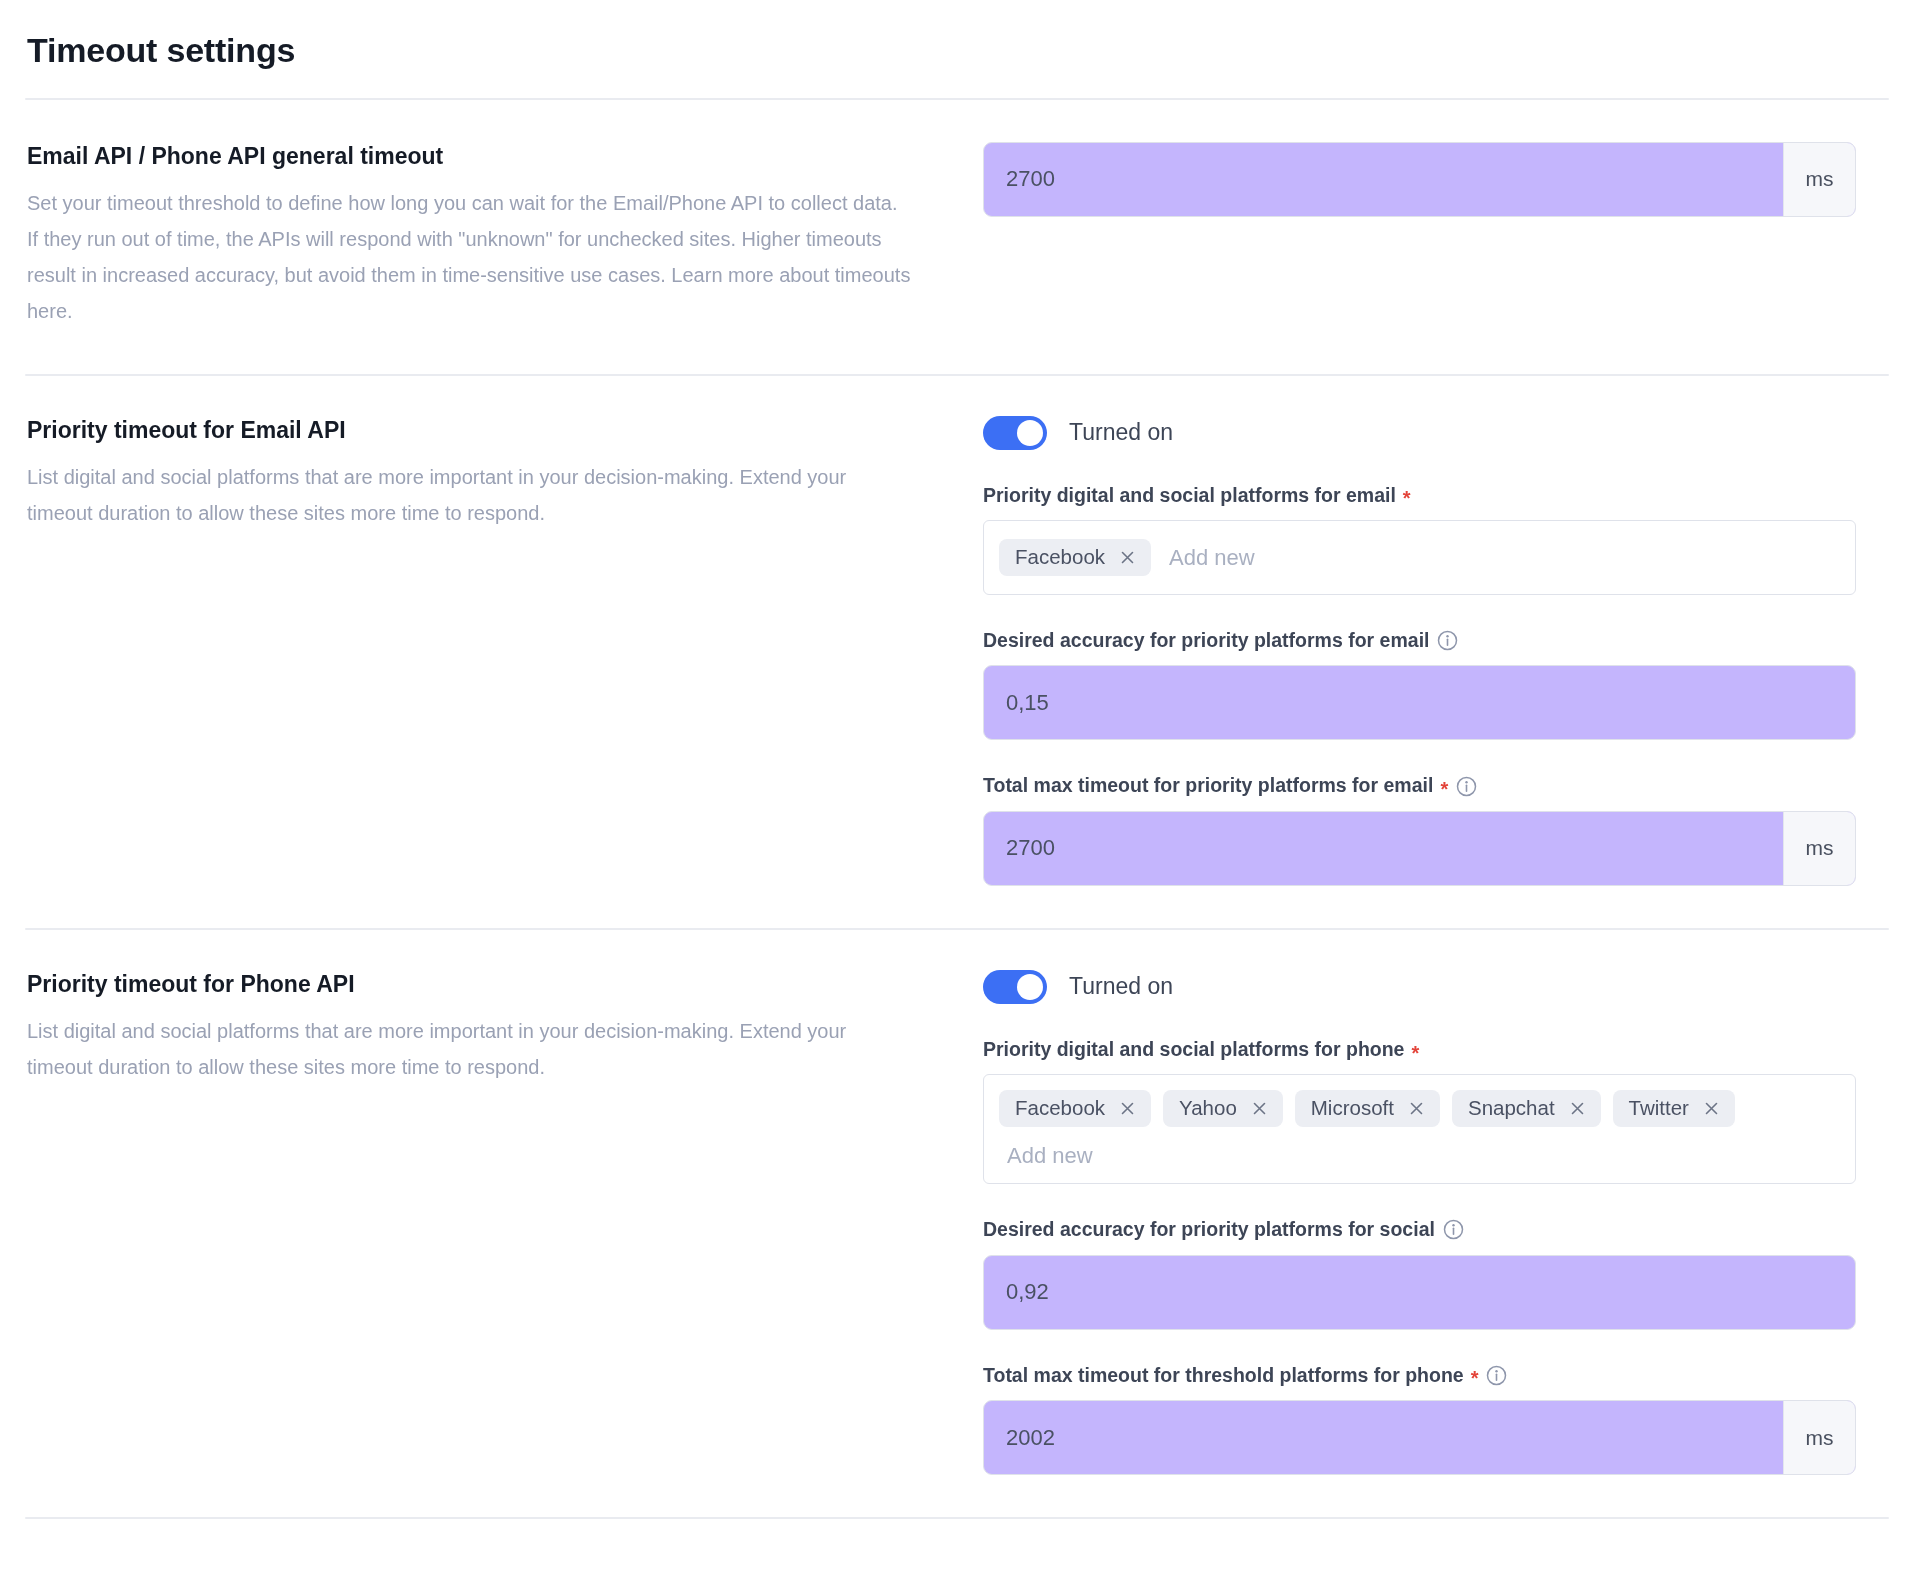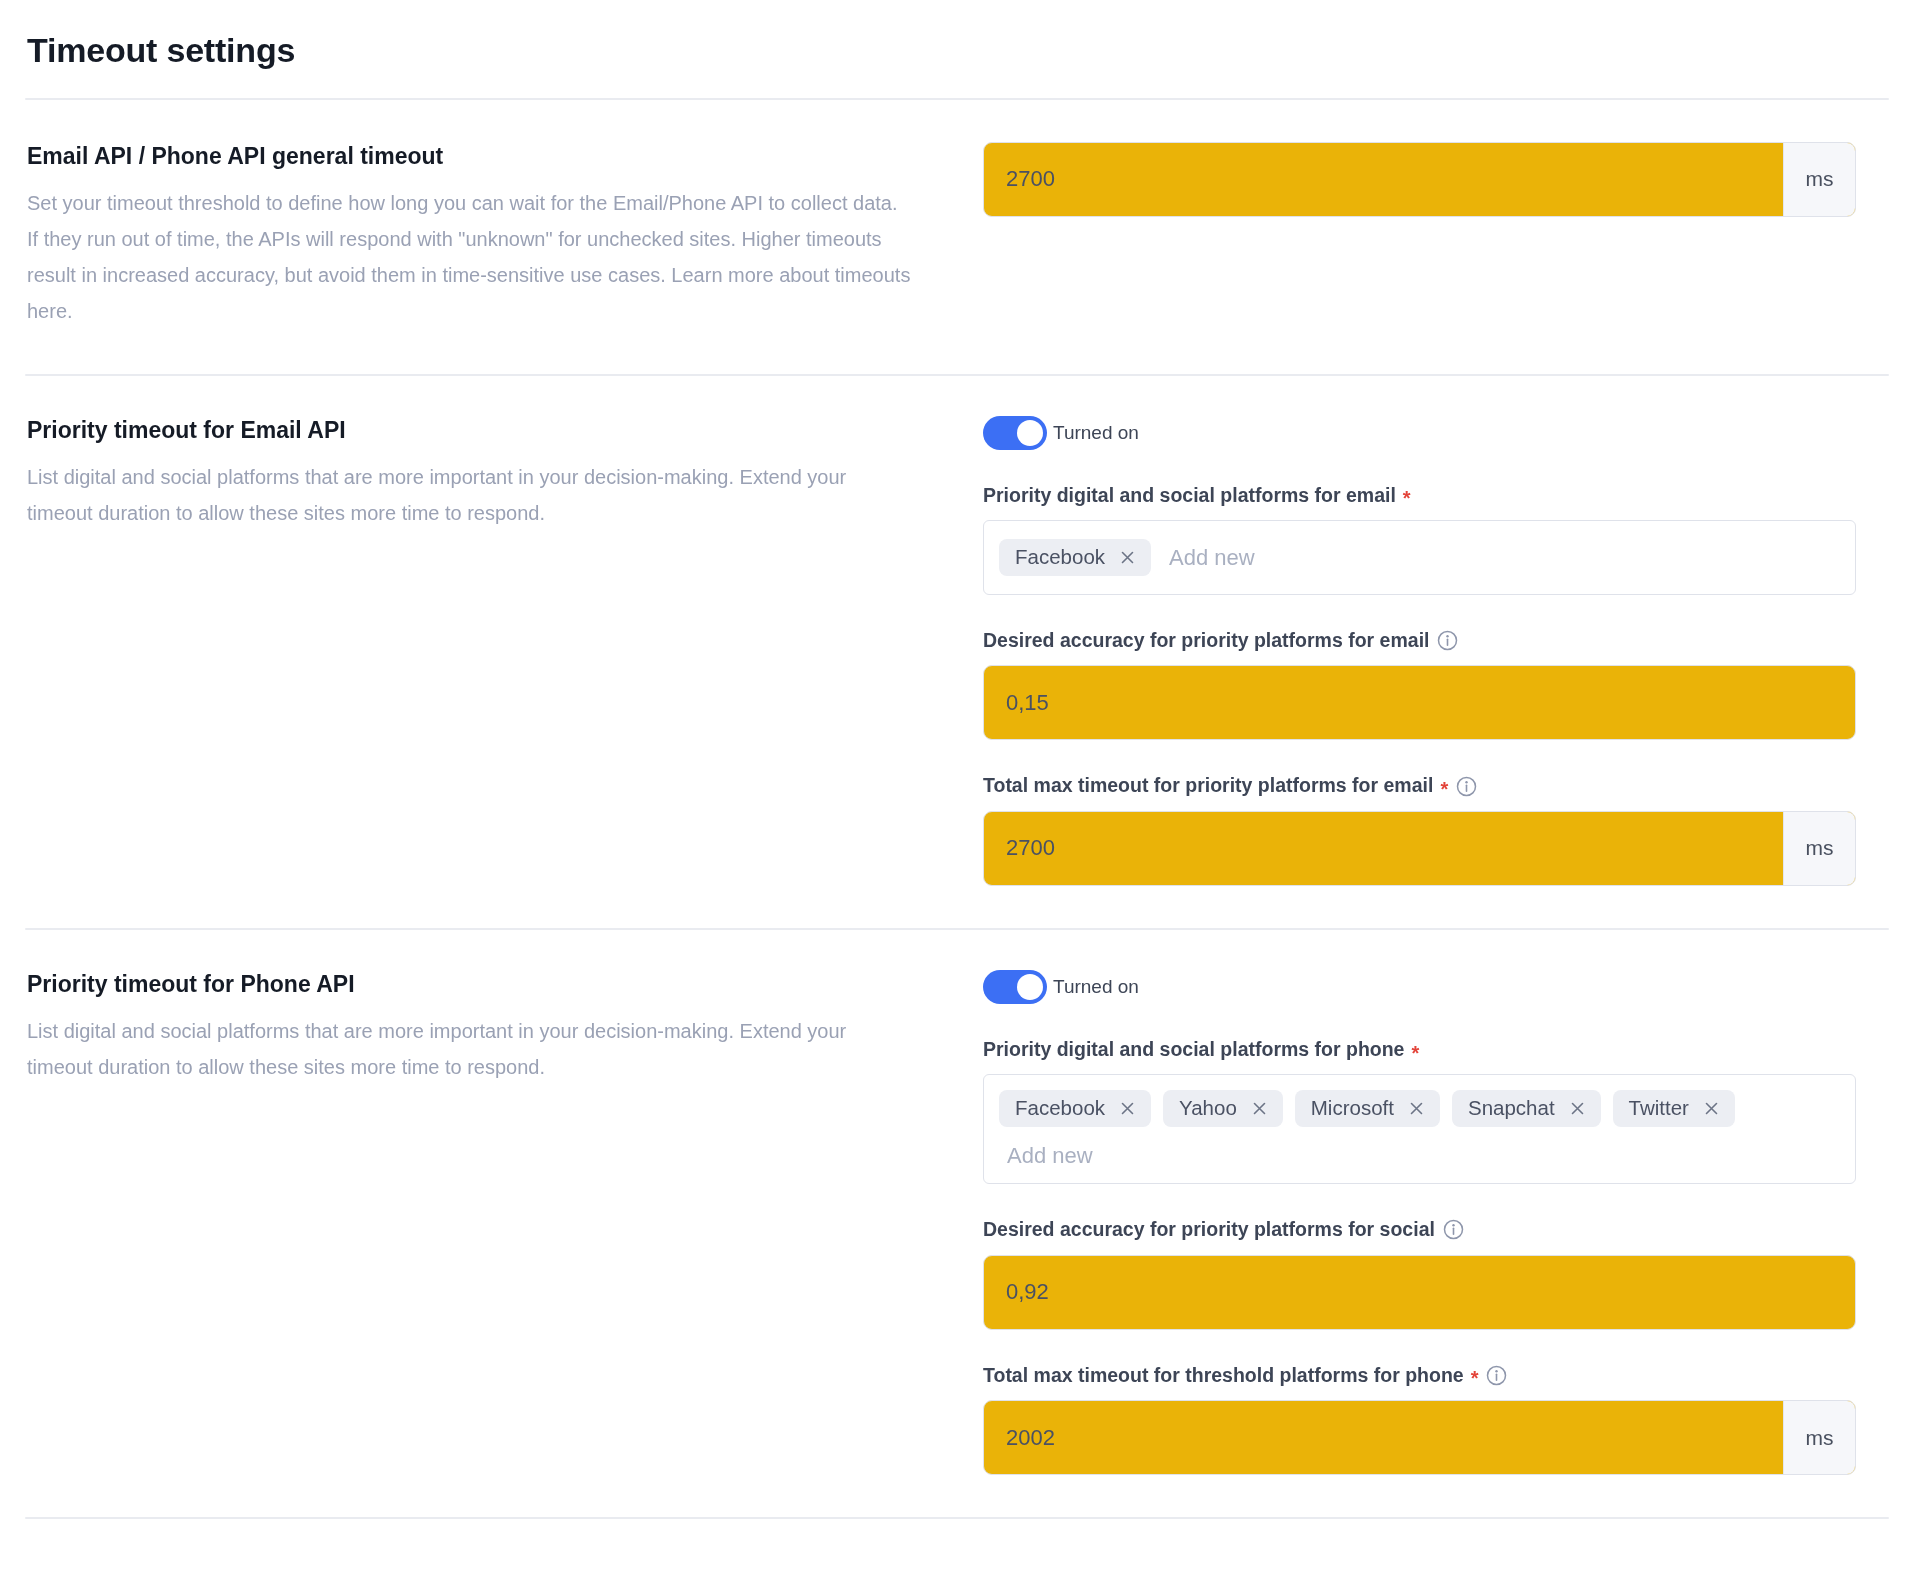--- a/index.html
+++ b/index.html
@@ -104,21 +104,21 @@
   }
   .info-icon svg { display: block; }
 
   .input-wrap {
     position: relative;
     display: flex;
     width: 100%;
     height: 75px;
     border: 1.5px solid #dfe2ea;
     border-radius: 9px;
-    background: #eab308;
+    background: #c4b5fd;
     overflow: hidden;
   }
   .input-wrap .value {
     flex: 1 1 auto;
     display: flex;
     align-items: center;
     padding: 0 22px;
     font-size: 22px;
     color: #4a5163;
   }
@@ -151,22 +151,22 @@
   .toggle .knob {
     position: absolute;
     top: 4px;
     left: 34px;
     width: 26px;
     height: 26px;
     border-radius: 50%;
     background: #ffffff;
   }
   .toggle-label {
-    margin-left: 6px;
-    font-size: 19px;
+    margin-left: 22px;
+    font-size: 23px;
     color: #3d4556;
   }
 
   
   .tagbox {
     width: 100%;
     min-height: 75px;
     border: 1.5px solid #dfe2ea;
     border-radius: 6px;
     background: #ffffff;

